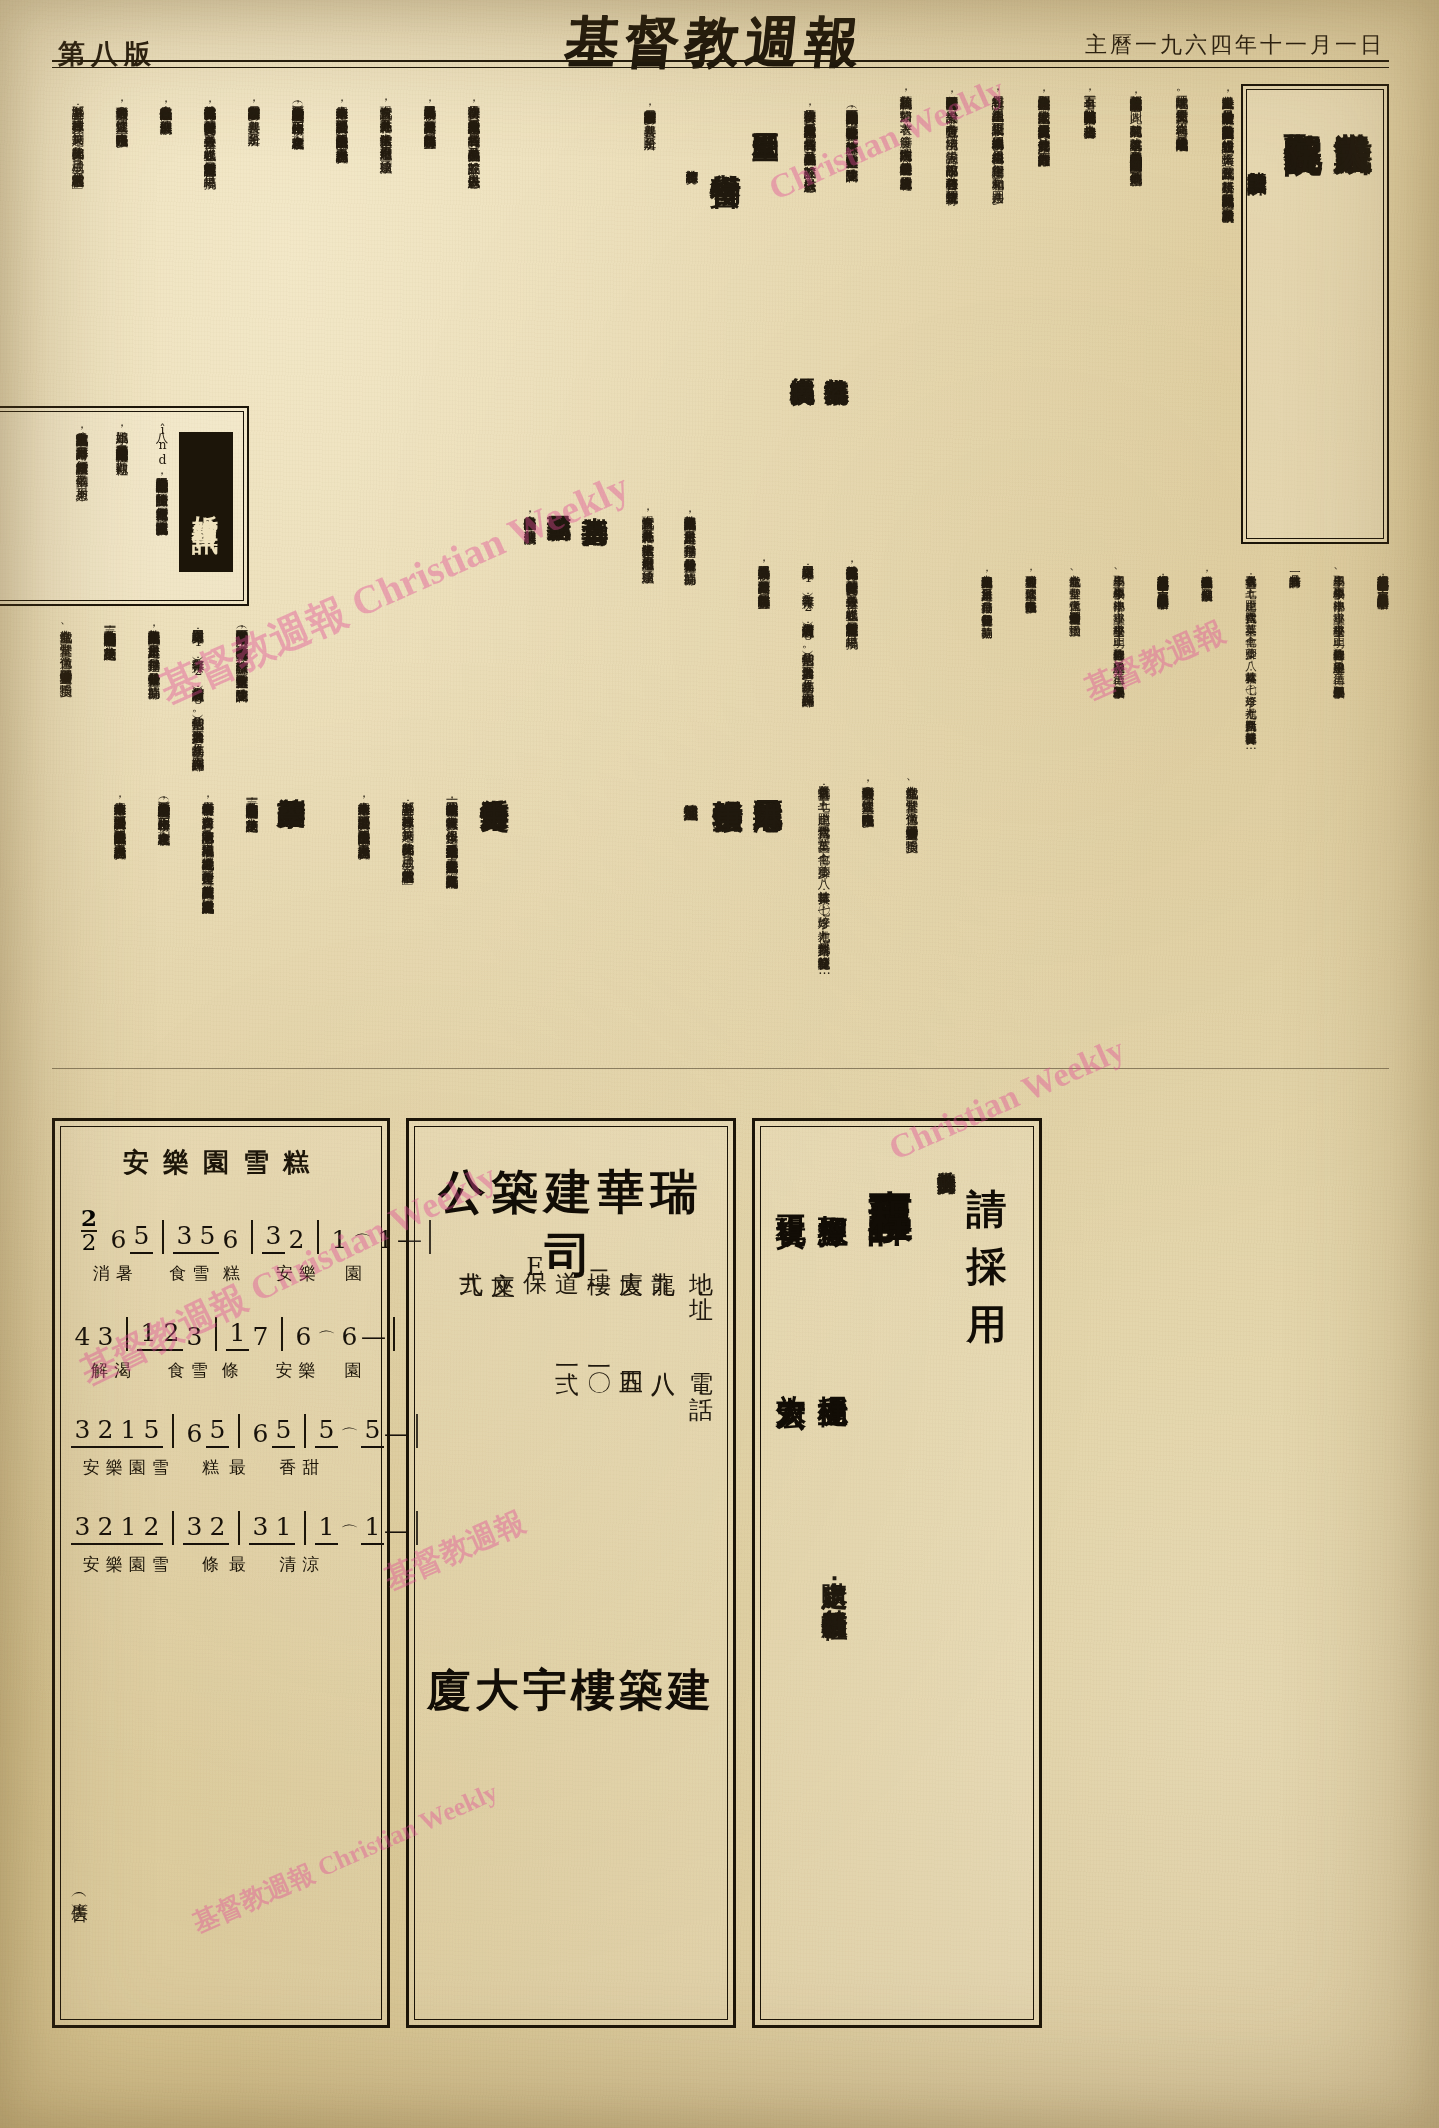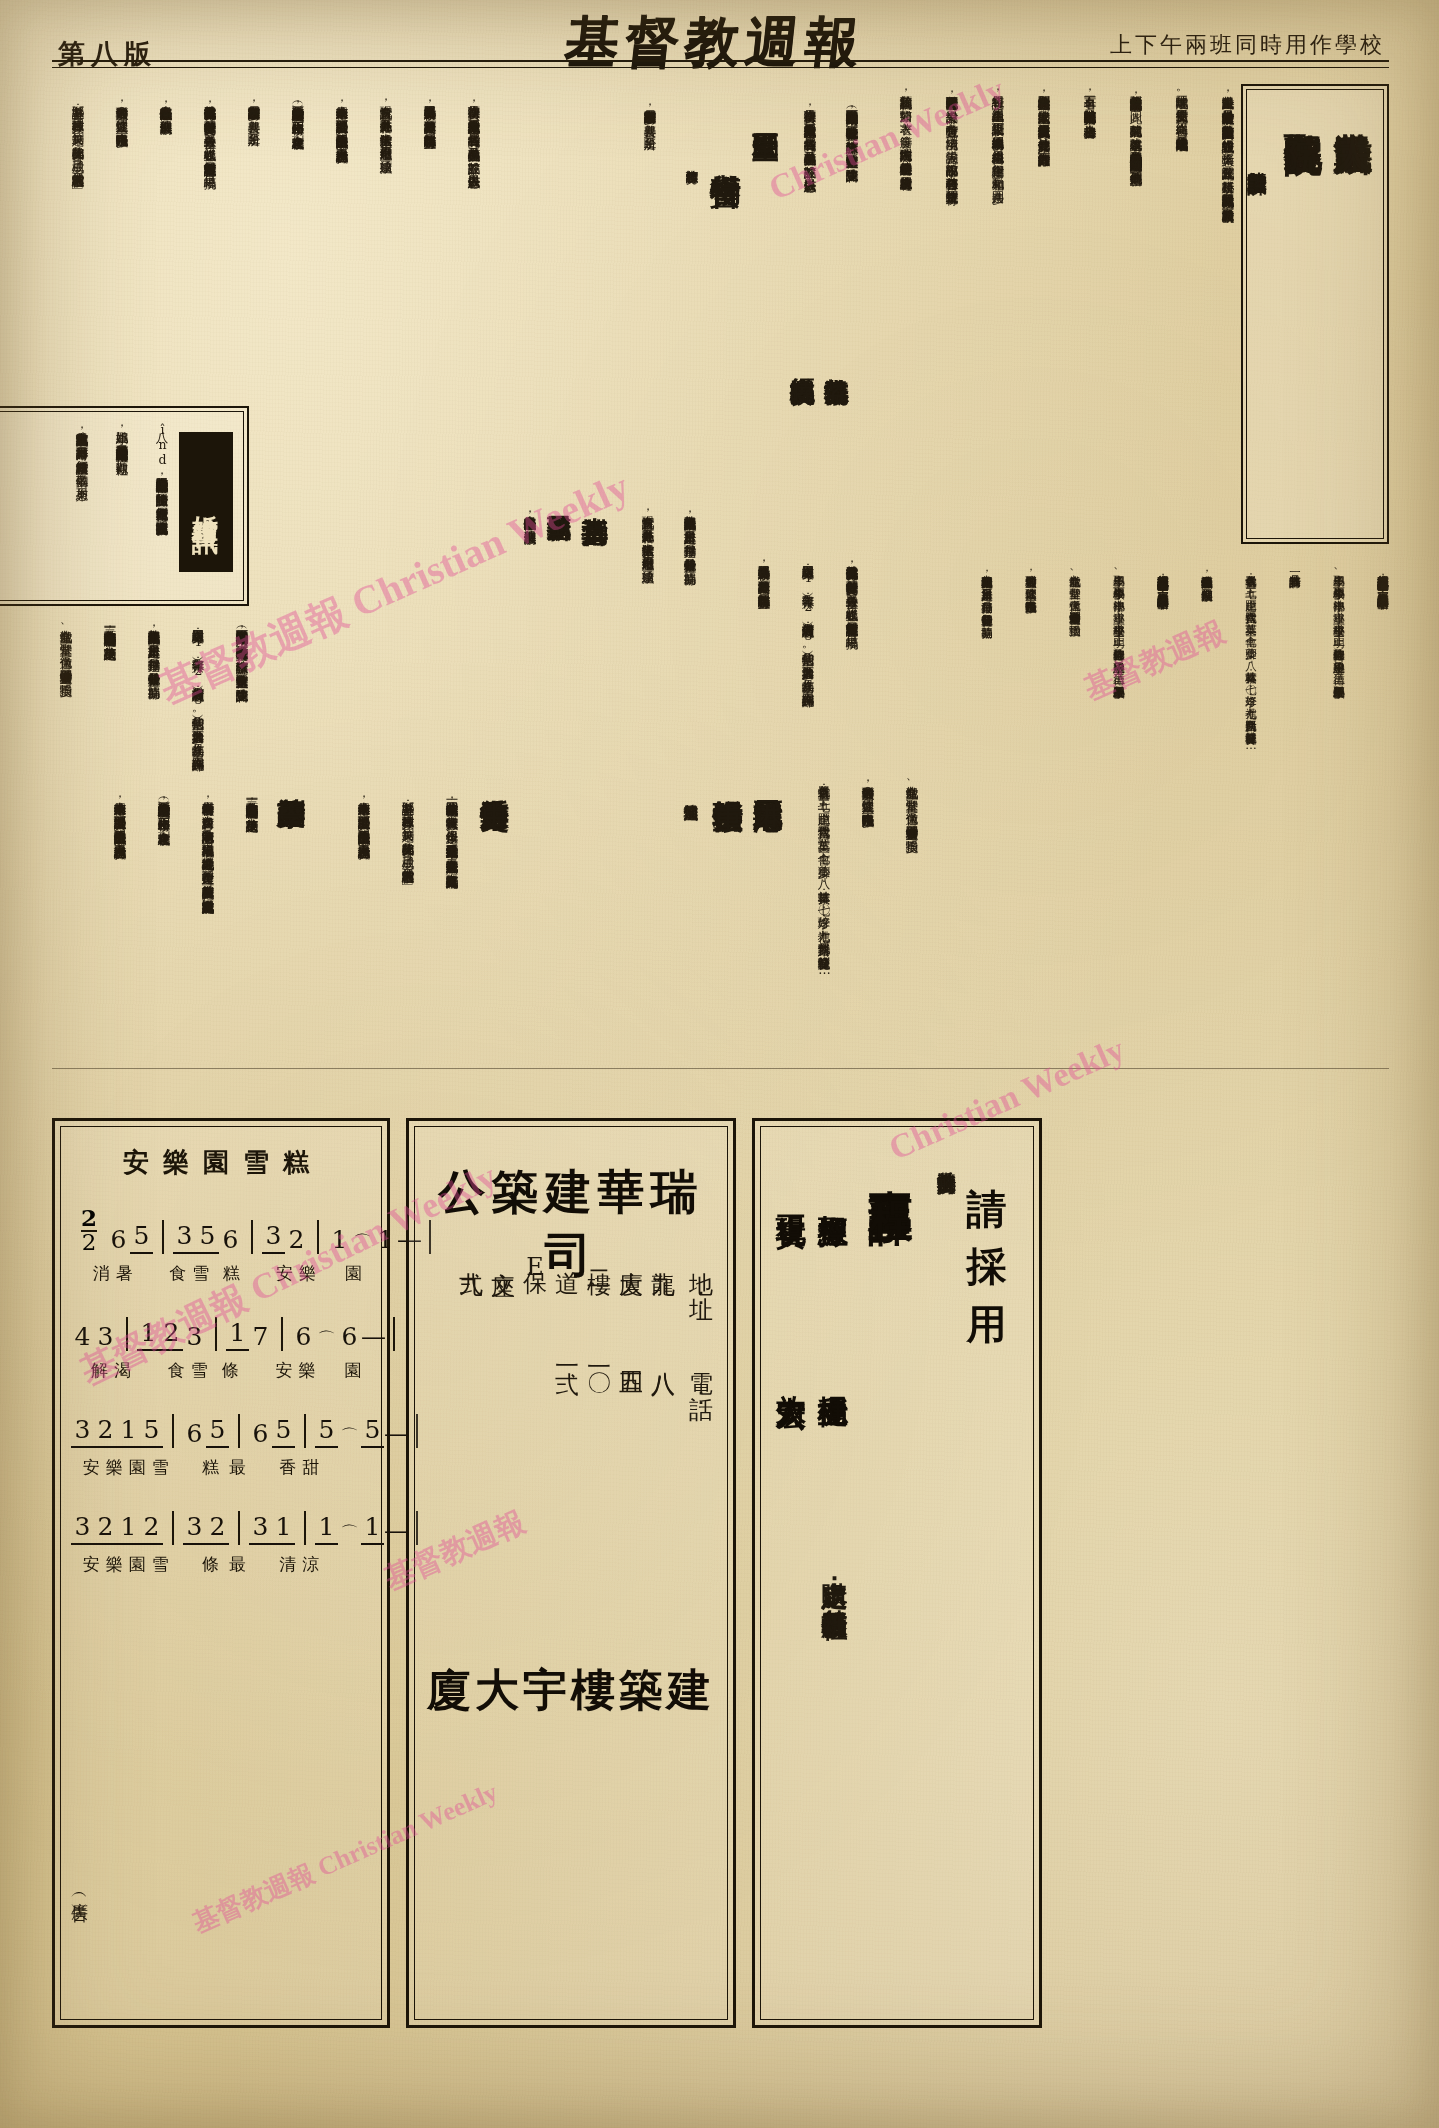--- a/index.html
+++ b/index.html
@@ -127,21 +127,21 @@
 </style>
 </head>
 <body>
 
 <div id="page">
   <div id="grain"></div>
 
   <div id="masthead">
     <div id="page-label">第八版</div>
     <div id="paper-title">基督教週報</div>
-    <div id="issue-date">上下午兩班同時用作學校</div>
+    <div id="issue-date">主曆一九六四年十一月一日</div>
     <div class="rule-a" style="top:60px"></div>
     <div class="rule-b" style="top:67px"></div>
   </div>
 
   <div id="body-area">
 
     <div class="hl-box" style="right:0px; top:8px; width:148px; height:460px;">
       <div class="v hl-main" style="position:absolute; right:14px; top:16px; height:392px; font-size:39px;">港督戴麟趾夫人</div>
       <div class="v hl-main" style="position:absolute; right:64px; top:16px; height:412px; font-size:39px;">參觀聖基道化院</div>
       <div class="v" style="position:absolute; right:116px; top:70px; height:310px; font-size:19px; font-weight:700;">對該院管教良好備極讚許</div>

